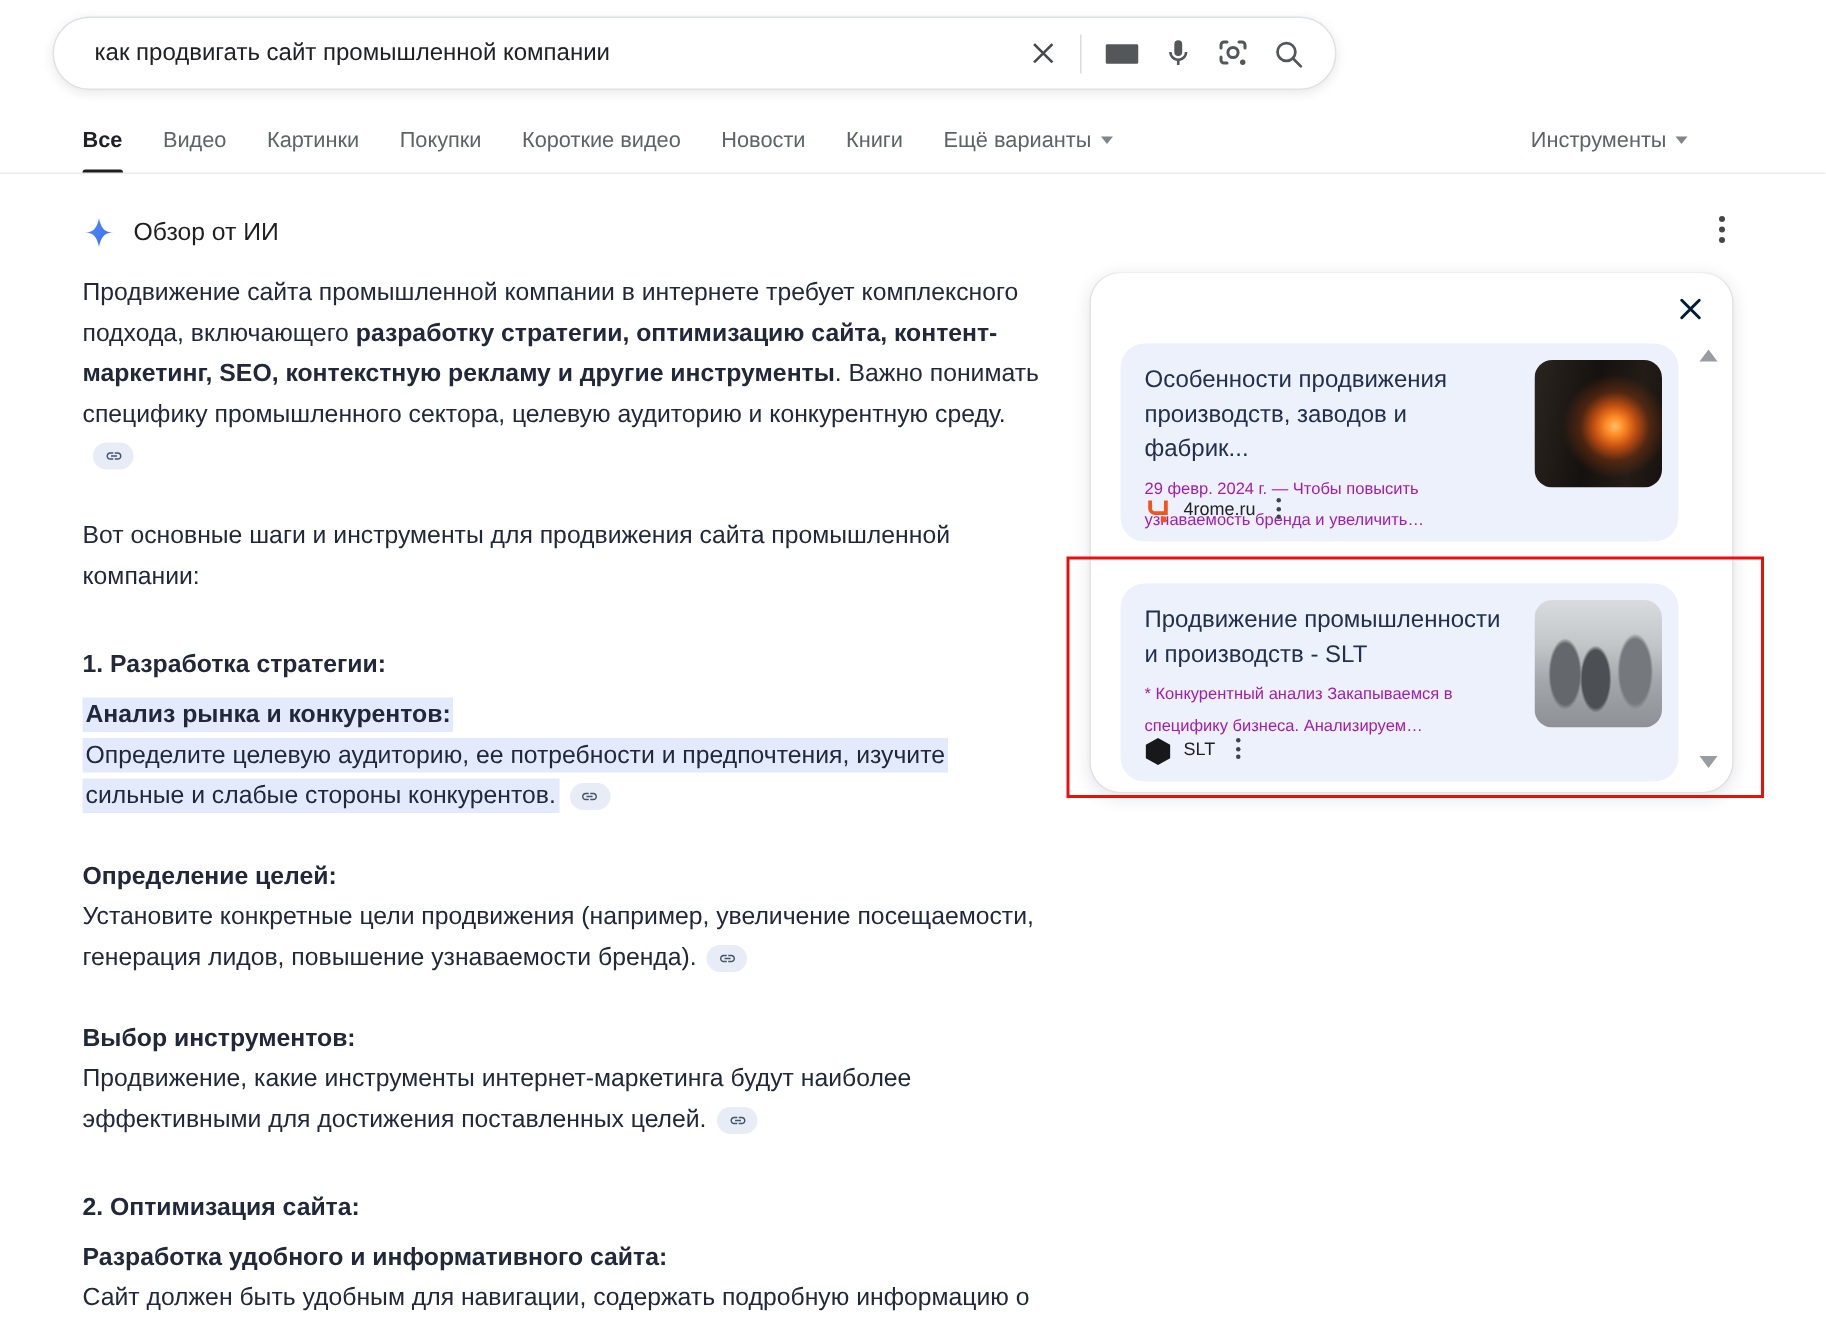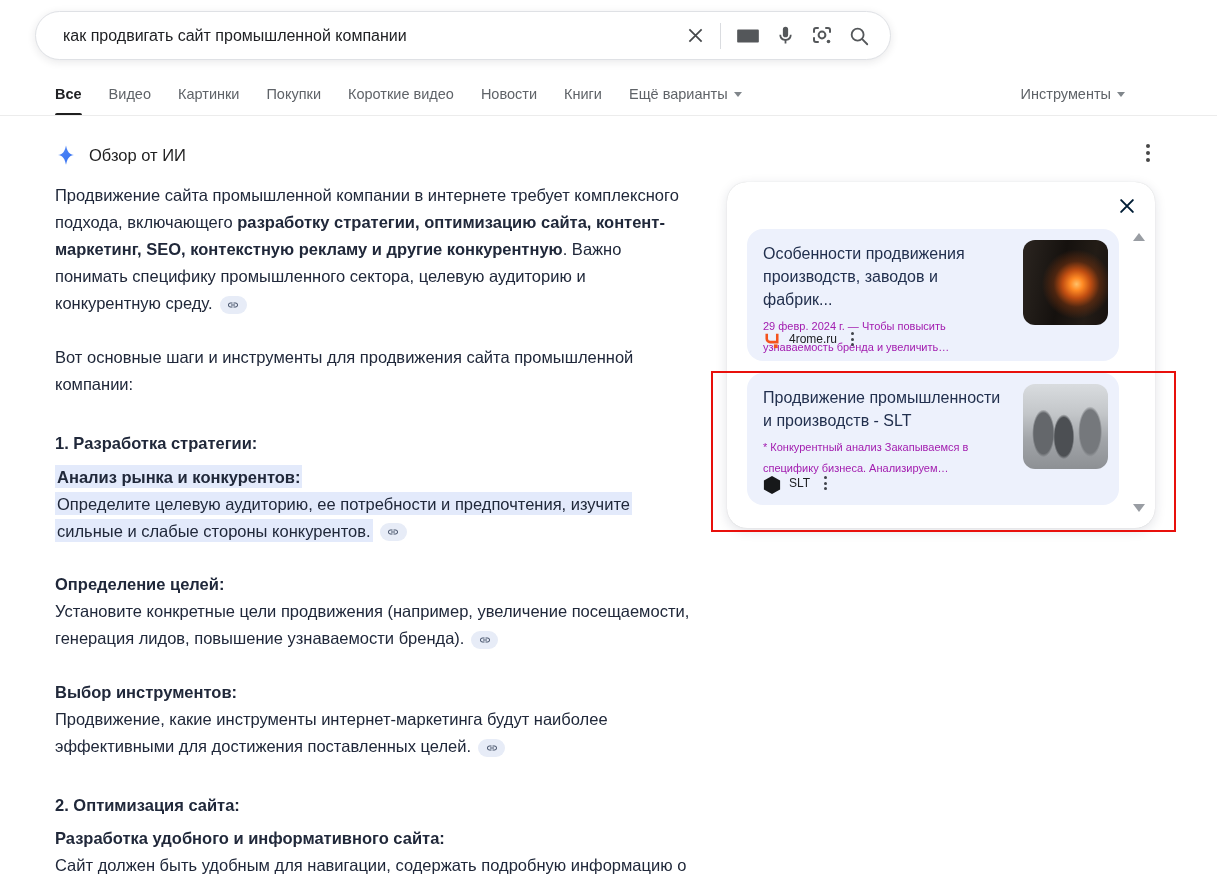--- a/index.html
+++ b/index.html
@@ -52,21 +52,21 @@
     margin-left:7px; vertical-align:-2px; cursor:pointer; }
   .chip svg { display:block; }
 
   
   .panel { position:absolute; left:727px; top:182px; width:428px; height:346px;
     background:#fff; border-radius:20px;
     box-shadow:0 0 1px rgba(0,0,0,.18), 0 3px 12px rgba(23,32,64,.13); }
   .panel-close { position:absolute; top:12px; right:16px; width:24px; height:24px;
     cursor:pointer; display:flex; align-items:center; justify-content:center; }
   .cards { position:absolute; left:20px; top:47px; }
-  .scard { position:relative; width:372px; height:132px; margin-bottom:12px;
+  .scard { position:relative; width:372px; height:132px; margin-bottom:28px;
     background:#edf1fc; border-radius:16px; padding:13px 16px; cursor:pointer; }
   .scard .title { width:240px; font-size:16px; line-height:23px; color:#22304e; }
   .scard .snippet { width:246px; font-size:11px; line-height:21px; color:#a21caf; margin-top:5px; }
   .src-row { position:absolute; left:16px; bottom:11px; display:flex; align-items:flex-start; }
   .src-name { font-size:12px; color:#202124; margin-left:8px; }
   .mini-kebab { display:flex; flex-direction:column; gap:2.5px; margin-left:14px; cursor:pointer; }
   .mini-kebab i { width:3px; height:3px; border-radius:50%; background:#3f434a; }
   .thumb { position:absolute; top:11px; right:11px; width:85px; height:85px; border-radius:12px; }
   .thumb-foundry { background:
       radial-gradient(circle at 63% 52%, #ffc169 0%, #ff8a24 9%, #c24f12 20%, rgba(122,52,16,.55) 33%, rgba(28,20,14,0) 50%),
@@ -143,21 +143,21 @@
   </svg>
   <span class="label">Обзор от ИИ</span>
 </div>
 <div class="page-kebab">
     <i></i>
     <i></i>
     <i></i>
   </div>
 
 <div class="main">
-  <p><span>Продвижение сайта промышленной компании в интернете требует комплексного подхода, включающего </span><b>разработку стратегии, оптимизацию сайта, контент-маркетинг, SEO, контекстную рекламу и другие конкурентную</b><span>. Важно понимать специфику промышленного сектора, целевую аудиторию и конкурентную среду.</span><span class="chip">
+  <p><span>Продвижение сайта промышленной компании в интернете требует комплексного подхода, включающего </span><b>разработку стратегии, оптимизацию сайта, контент-маркетинг, SEO, контекстную рекламу и другие инструменты</b><span>. Важно понимать специфику промышленного сектора, целевую аудиторию и конкурентную среду.</span><span class="chip">
         <svg width="12" height="12" viewBox="0 0 24 24" fill="#47536b">
           <path d="M3.9 12c0-1.7 1.4-3.1 3.1-3.1h4V7H7c-2.8 0-5 2.2-5 5s2.2 5 5 5h4v-1.9H7c-1.7 0-3.1-1.4-3.1-3.1zM8 13h8v-2H8v2zm9-6h-4v1.9h4c1.7 0 3.1 1.4 3.1 3.1s-1.4 3.1-3.1 3.1h-4V17h4c2.8 0 5-2.2 5-5s-2.2-5-5-5z"></path>
         </svg>
       </span></p>
 
   <p>Вот основные шаги и инструменты для продвижения сайта промышленной компании:</p>
 
   <div class="sec-heading">1. Разработка стратегии:</div>
 
   <div class="sub-title"><span class="hl">Анализ рынка и конкурентов:</span></div>

